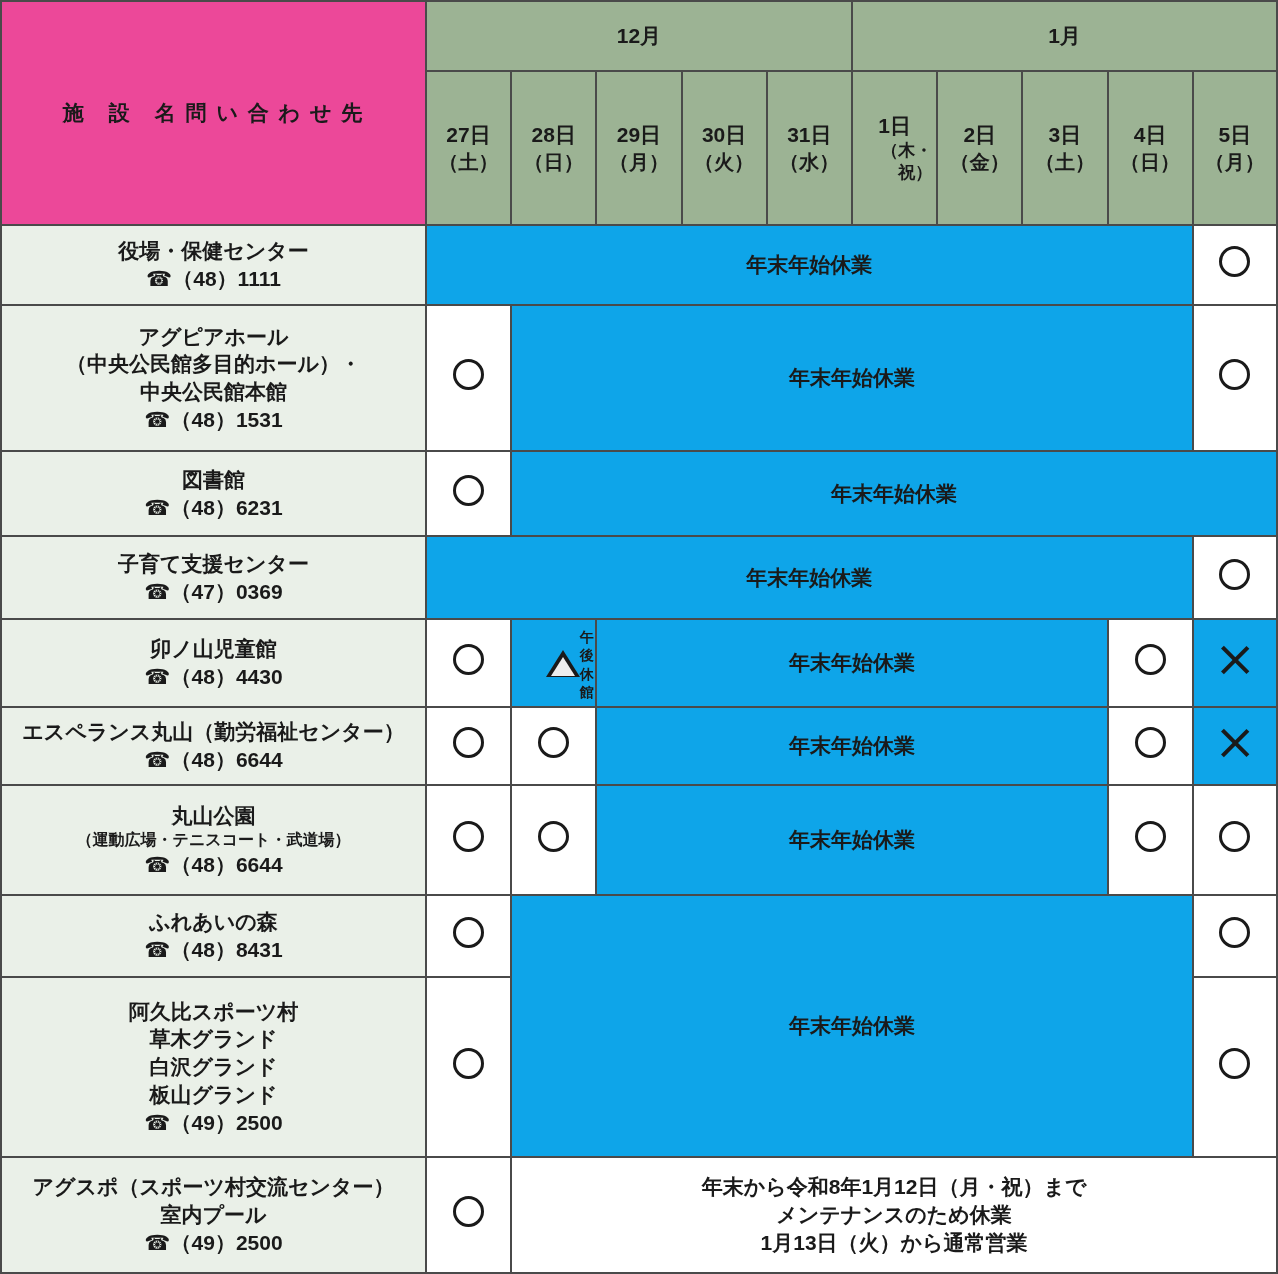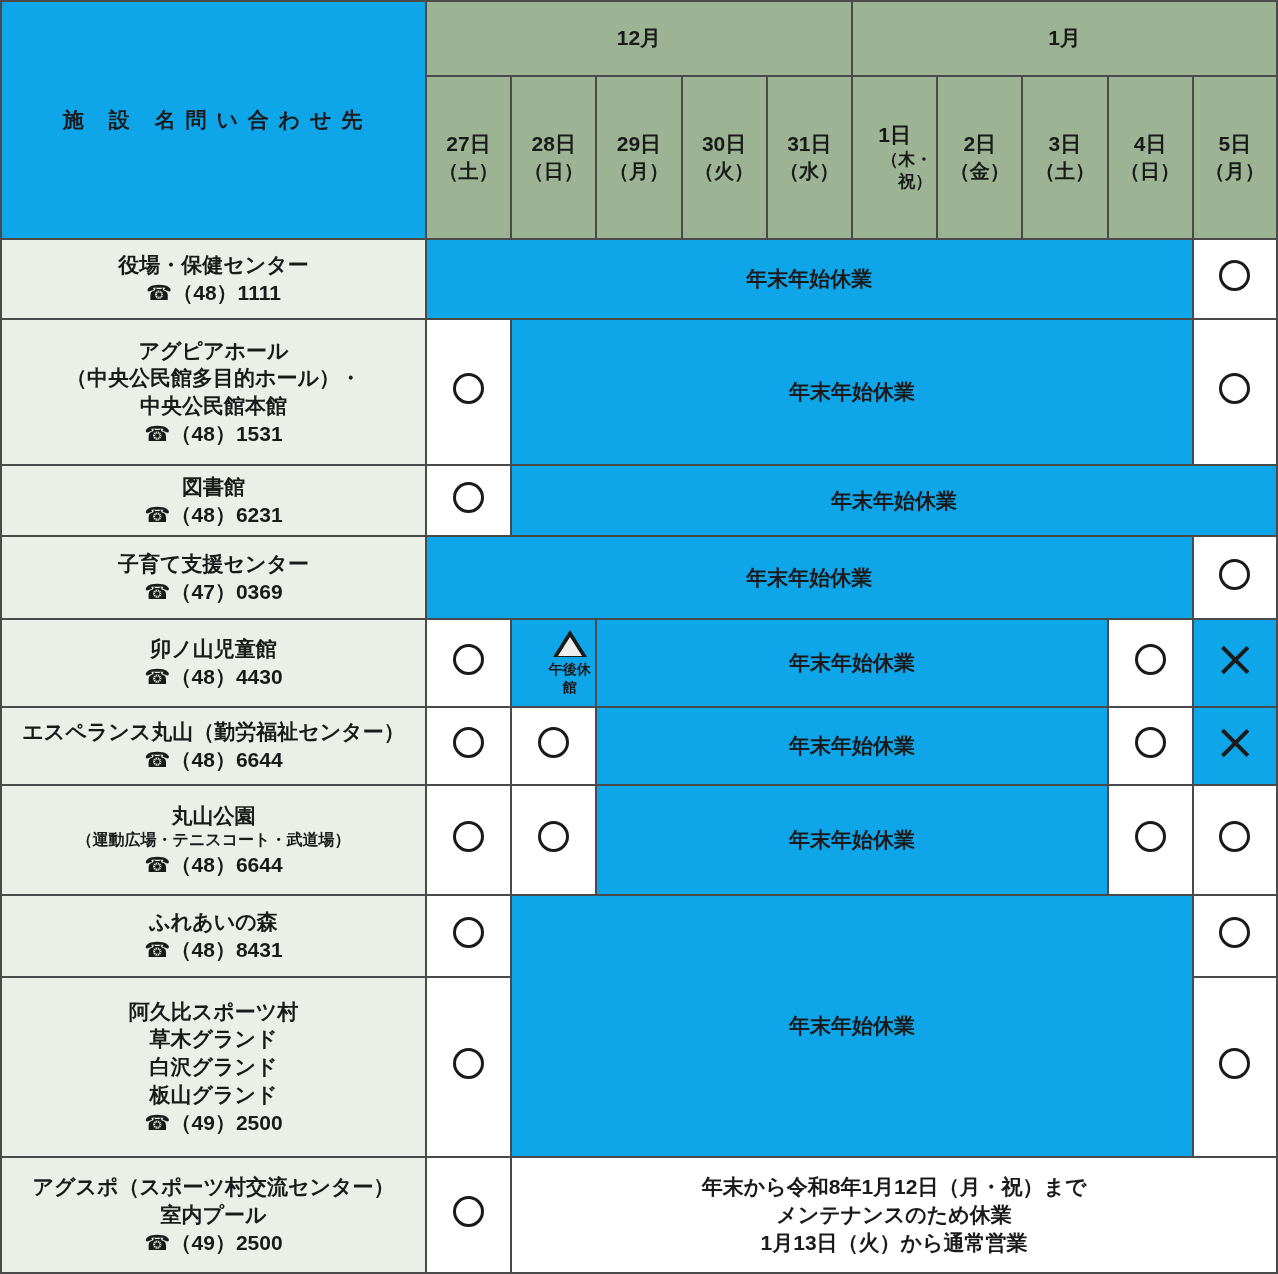--- a/index.html
+++ b/index.html
@@ -29,21 +29,21 @@
     padding: 4px;
     text-align: center;
     vertical-align: middle;
     font-weight: bold;
     font-size: 21px;
     color: #1a1a1a;
     line-height: 1.32;
   }
   
   .hdr-facility {
-    background: #0ea5e9;
+    background: #ec4899;
     color: #ffffff;
     font-size: 26px;
     letter-spacing: 2px;
     line-height: 1.5;
   }
   .hdr-month {
     background: #9cb394;
     color: #ffffff;
     font-size: 26px;
     font-weight: bold;
@@ -113,21 +113,21 @@
     content: "";
     position: absolute;
     left: -12px;
     top: 7px;
     width: 0;
     height: 0;
     border-left: 12px solid transparent;
     border-right: 12px solid transparent;
     border-bottom: 19px solid #eeeeee;
   }
-  .tri-wrap { display: flex; flex-direction: column; align-items: center; justify-content: center; margin-left: 32px; }
+  .tri-wrap { display: flex; flex-direction: row; align-items: center; justify-content: center; margin-left: 32px; }
   .tri-note { font-size: 14px; font-weight: bold; margin-top: 3px; }
   .multiline { white-space: pre-line; font-size: 21px; line-height: 1.5; }
 </style>
 </head>
 <body>
 
 <div id="sheet">
   <table class="schedule">
     <colgroup>
       <col style="width:424px">
@@ -209,21 +209,21 @@
         <span class="ln">アグピアホール</span>
         <span class="ln">（中央公民館多目的ホール）・</span>
         <span class="ln">中央公民館本館</span>
         <span class="tel">☎（48）1531</span>
       </td>
       <td class="open"><span class="mark-circle"></span></td>
       <td class="closed" colspan="8">年末年始休業</td>
       <td class="open"><span class="mark-circle"></span></td>
     </tr>
 
-    <tr style="height:71px">
+    <tr style="height:85px">
       <td class="facility">
         <span class="ln">図書館</span>
         <span class="tel">☎（48）6231</span>
       </td>
       <td class="open"><span class="mark-circle"></span></td>
       <td class="closed" colspan="9">年末年始休業</td>
     </tr>
 
     <tr style="height:83px">
       <td class="facility">

